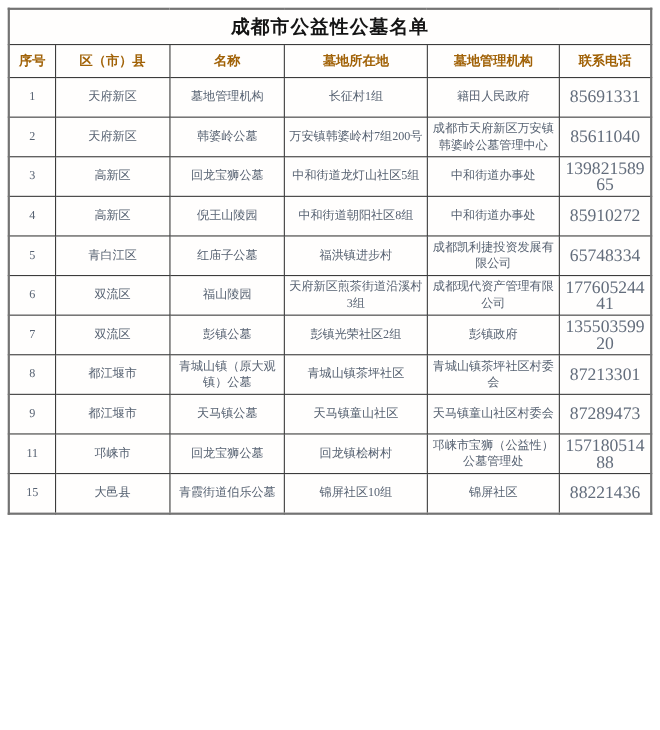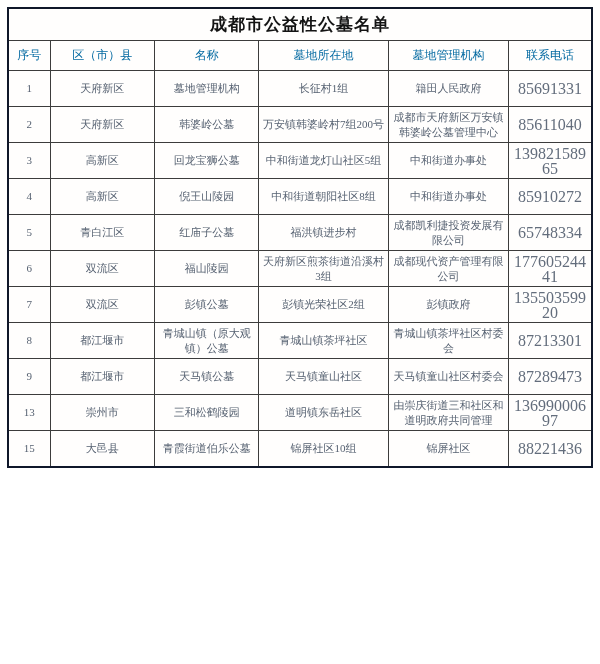--- a/index.html
+++ b/index.html
@@ -11,27 +11,27 @@
   table{
     border-collapse:collapse;table-layout:fixed;width:586px;
     background:#fffefd;
   }
   th,td{
     border:1px solid #3c3c3c;
     text-align:center;vertical-align:middle;
     padding:2px 3px;
     overflow:hidden;
   }
-  table{border:2px solid #0f172a;}
+  table{border:2px solid #737373;}
   .title-cell{
     font-size:17px;font-weight:bold;color:#141414;
     height:27px;letter-spacing:1px;
   }
   .head-cell{
-    font-size:12px;font-weight:normal;color:#0369a1;
+    font-size:12px;font-weight:bold;color:#a16207;
     height:25px;
   }
   .body-cell{
     font-size:11px;color:#57627233;
     color:#576272;
     line-height:15px;
     height:31px;
     word-break:break-word;
   }
   .cell-no{font-size:11px;}
@@ -130,26 +130,26 @@
         </tr>
         <tr>
           <td class="body-cell cell-no">9</td>
           <td class="body-cell cell-district">都江堰市</td>
           <td class="body-cell cell-name">天马镇公墓</td>
           <td class="body-cell cell-location">天马镇童山社区</td>
           <td class="body-cell cell-manager">天马镇童山社区村委会</td>
           <td class="body-cell cell-phone">87289473</td>
         </tr>
         <tr>
-          <td class="body-cell cell-no">13</td>
-          <td class="body-cell cell-district">崇州市</td>
-          <td class="body-cell cell-name">三和松鹤陵园</td>
-          <td class="body-cell cell-location">道明镇东岳社区</td>
-          <td class="body-cell cell-manager">由崇庆街道三和社区和道明政府共同管理</td>
-          <td class="body-cell cell-phone">13699000697</td>
+          <td class="body-cell cell-no">11</td>
+          <td class="body-cell cell-district">邛崃市</td>
+          <td class="body-cell cell-name">回龙宝狮公墓</td>
+          <td class="body-cell cell-location">回龙镇桧树村</td>
+          <td class="body-cell cell-manager">邛崃市宝狮（公益性）公墓管理处</td>
+          <td class="body-cell cell-phone">15718051488</td>
         </tr>
         <tr>
           <td class="body-cell cell-no">15</td>
           <td class="body-cell cell-district">大邑县</td>
           <td class="body-cell cell-name">青霞街道伯乐公墓</td>
           <td class="body-cell cell-location">锦屏社区10组</td>
           <td class="body-cell cell-manager">锦屏社区</td>
           <td class="body-cell cell-phone">88221436</td>
         </tr>
       </tbody>

